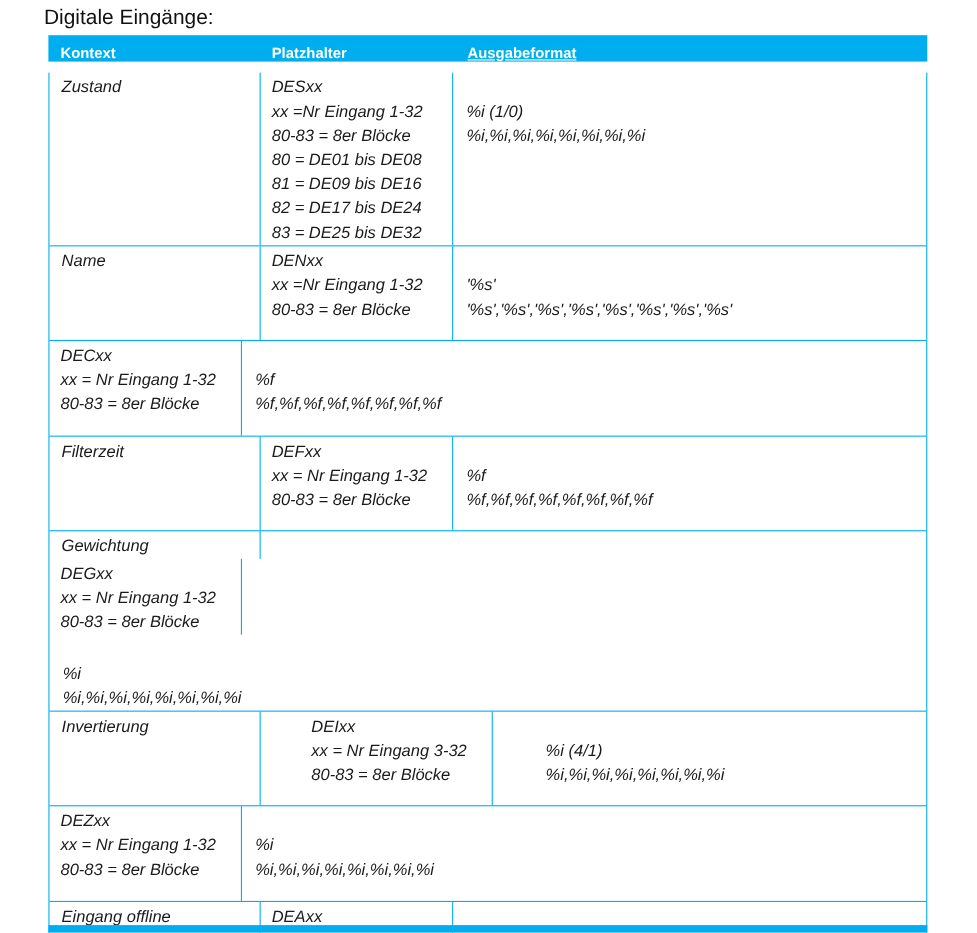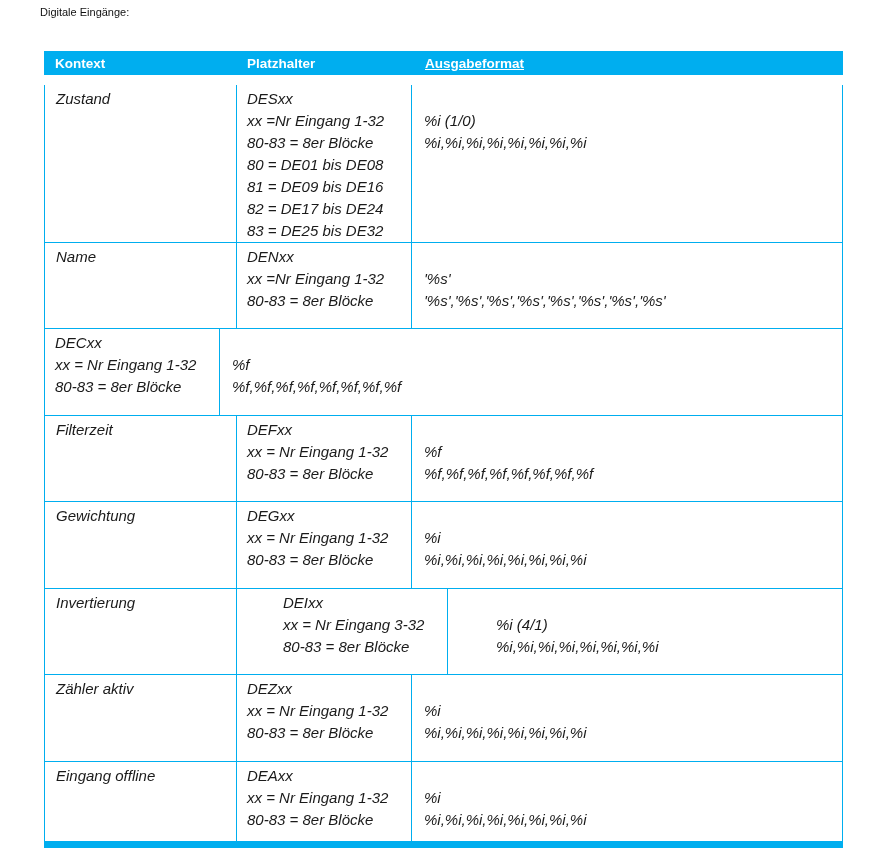--- a/index.html
+++ b/index.html
@@ -10,41 +10,40 @@
     height: 848px;
     font-family: "Liberation Sans", "DejaVu Sans", sans-serif;
     color: #1a1a1a;
     position: relative;
     overflow: hidden;
   }
   .page-title {
     position: absolute;
     left: 40px;
     top: 6px;
-    font-size: 11px;
+    font-size: 19px;
     color: #111111;
   }
   .doc-table {
     position: absolute;
     left: 44px;
     top: 32px;
     width: 799px;
     box-sizing: border-box;
     font-size: 15px;
   }
   .thead {
     display: flex;
     background: #00AEEF;
     color: #ffffff;
     font-weight: 700;
     font-size: 13.5px;
     height: 24px;
-    align-items: center;
+    align-items: flex-end;
     box-sizing: border-box;
-    margin-top: 19px;
   }
   .th { box-sizing: border-box; }
   .th-kontext      { width: 193px; padding-left: 11px; }
   .th-platzhalter  { width: 176px; padding-left: 10px; }
   .th-ausgabeformat{ flex: 1;     padding-left: 12px; text-decoration: underline; }
   .tbody {
     margin-top: 10px;
     border-left: 1px solid #00AEEF;
     border-right: 1px solid #00AEEF;
     border-bottom: 1px solid #00AEEF;
@@ -54,21 +53,21 @@
   .row {
     display: flex;
     border-bottom: 1px solid #00AEEF;
     box-sizing: border-box;
   }
   .row:last-child { border-bottom: none; }
   .row:nth-child(1) { min-height: 158px; }
   .row:nth-child(2) { min-height: 86px; }
   .row:nth-child(3) { min-height: 87px; }
   .row:nth-child(4) { min-height: 86px; }
-  .row:nth-child(5) { min-height: 87px; }
+  .row:nth-child(5) { min-height: 87px; flex-direction: column; }
   .row:nth-child(6) { min-height: 86px; gap: 36px; }
   .row:nth-child(7) { min-height: 87px; }
   .row:nth-child(8) { min-height: 95px; }
   .cell {
     box-sizing: border-box;
     line-height: 22px;
     white-space: pre-line;
   }
   .cell-kontext {
     width: 192px;
@@ -150,21 +149,20 @@
     </div>
     <div class="row">
       <div class="cell cell-kontext">Invertierung</div>
       <div class="cell cell-platzhalter">DEIxx
 xx = Nr Eingang 3-32
 80-83 = 8er Blöcke</div>
       <div class="cell cell-ausgabeformat">%i (4/1)
 %i,%i,%i,%i,%i,%i,%i,%i</div>
     </div>
     <div class="row">
-      <div class="cell cell-kontext">Zähler aktiv</div>
       <div class="cell cell-platzhalter">DEZxx
 xx = Nr Eingang 1-32
 80-83 = 8er Blöcke</div>
       <div class="cell cell-ausgabeformat">%i
 %i,%i,%i,%i,%i,%i,%i,%i</div>
     </div>
     <div class="row">
       <div class="cell cell-kontext">Eingang offline</div>
       <div class="cell cell-platzhalter">DEAxx
 xx = Nr Eingang 1-32

